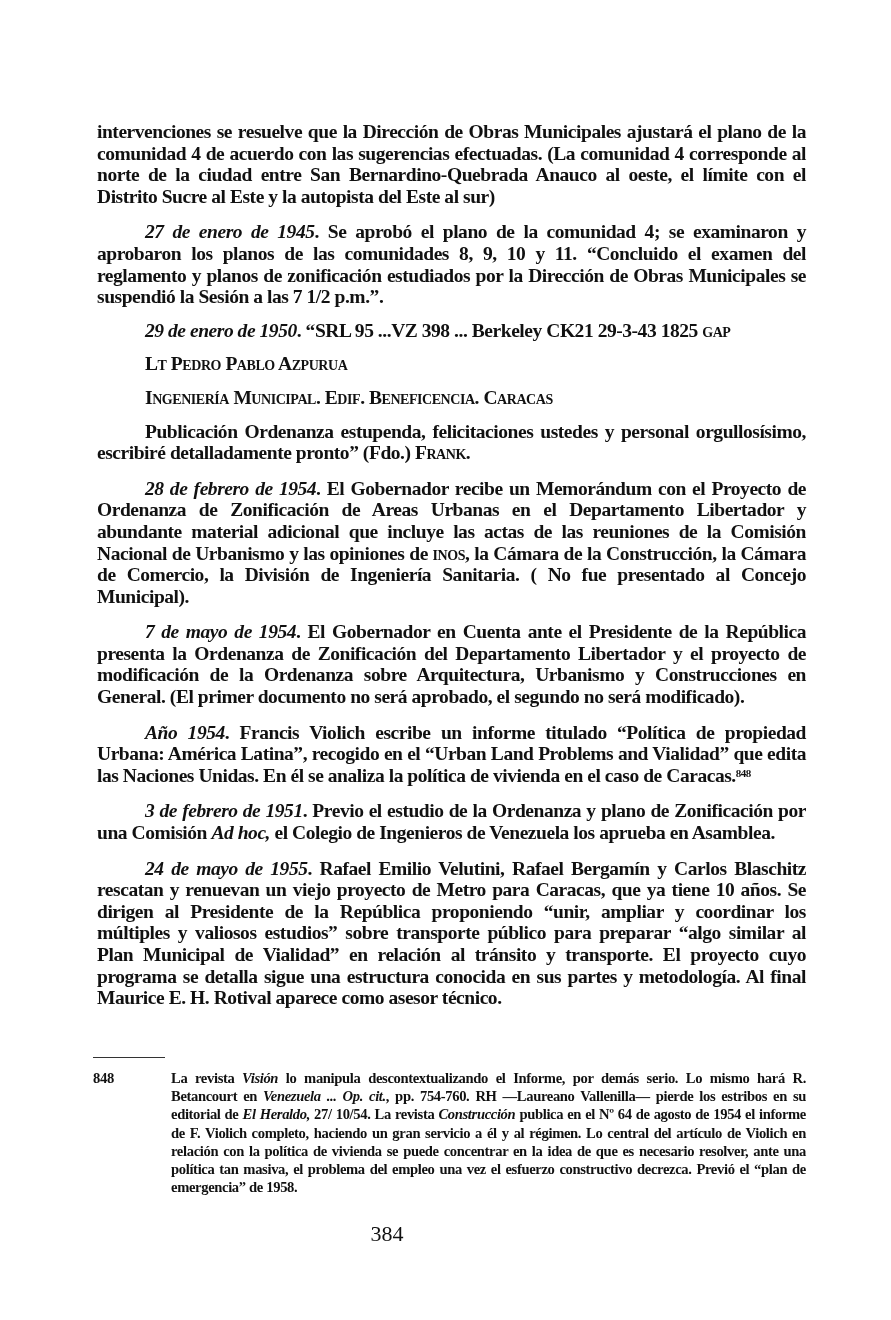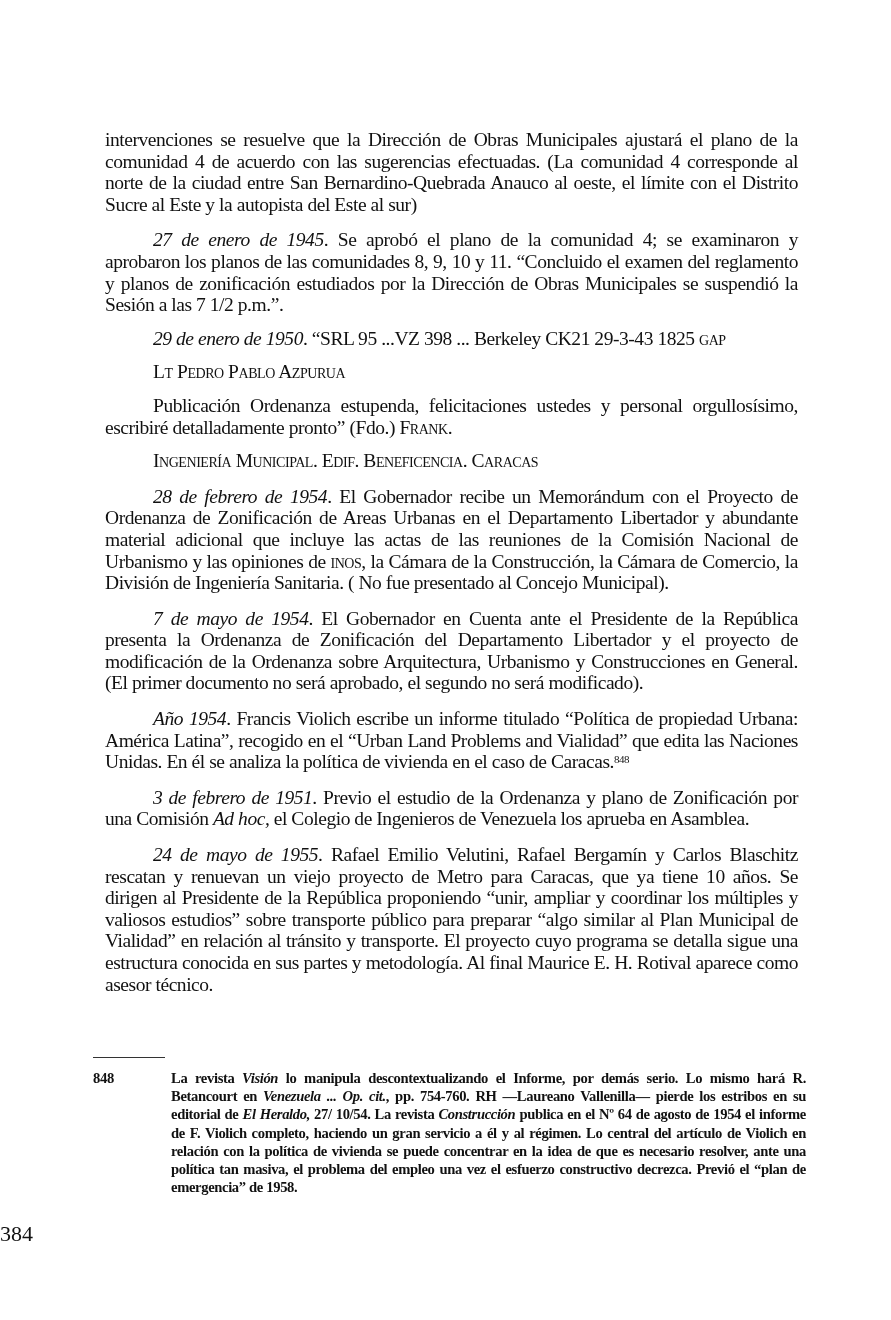--- a/index.html
+++ b/index.html
@@ -1,51 +1,51 @@
 <!DOCTYPE html>
 <html><head>
 <meta charset="utf-8">
 <style>
   html, body { margin:0; padding:0; background:#ffffff; }
   body { width:891px; height:1320px; position:relative; overflow:hidden; color:#111; }
   .page { position:absolute; left:97px; top:121px; width:709px;
     font-family:"Liberation Serif", serif; font-size:19.5px; line-height:21.6px;
     letter-spacing:-0.45px; }
-  .p { margin:8px; text-align:justify; }
+  .p { margin:0; text-align:justify;font-weight:bold; }
   .p.indent { text-indent:48px; }
   .gap { margin-top:14px; }
   .gap-sm { margin-top:12px; }
   .sc { font-variant:small-caps; }
   .it { font-style:italic; }
   sup.fn { font-size:11px; vertical-align:5px; line-height:0; }
   .rule { position:absolute; left:93px; top:1057px; width:72px; border-top:1px solid #333; }
   .footnote { position:absolute; left:93px; top:1069px; width:713px;
     font-family:"Liberation Serif", serif; font-size:14.6px; line-height:18.2px;
     font-weight:bold; letter-spacing:-0.35px; }
   .fn-num { position:absolute; left:0; top:0; width:40px; }
   .fn-text { margin-left:78px; text-align:justify; }
   .fn-text .it { font-style:italic; }
-  .page-number { position:absolute; left:0; width:710px; top:1221px; text-align:left;
-    font-family:"Liberation Serif", serif; font-size:22px; }
+  .page-number { position:absolute; left:0; width:710px; top:1221px; text-align:center;
+    font-family:"Liberation Serif", serif; font-size:22px;padding-left:32px; }
 </style>
 </head>
 <body>
 
 <div class="page">
   <p class="p"><span>intervenciones se resuelve que la Dirección de Obras Municipales ajustará el plano de la comunidad 4 de acuerdo con las sugerencias efectuadas. (La comunidad 4 corresponde al norte de la ciudad entre San Bernardino-Quebrada Anauco al oeste, el límite con el Distrito Sucre al Este y la autopista del Este al sur)</span></p>
 
   <p class="p indent gap"><span class="it">27 de enero de 1945</span><span>. Se aprobó el plano de la comunidad 4; se examinaron y aprobaron los planos de las comunidades 8, 9, 10 y 11. “Concluido el examen del reglamento y planos de zonificación estudiados por la Dirección de Obras Municipales se suspendió la Sesión a las 7 1/2 p.m.”.</span></p>
 
   <p class="p indent gap-sm"><span class="it">29 de enero de 1950</span><span>. “SRL 95 ...VZ 398 ... Berkeley CK21 29-3-43 1825 </span><span class="sc">gap</span></p>
 
   <p class="p indent gap-sm"><span class="sc">Lt Pedro Pablo Azpurua</span></p>
 
+  <p class="p indent gap-sm"><span class="sc">Ingeniería Municipal. Edif. Beneficencia. Caracas</span></p>
+
   <p class="p indent gap-sm"><span>Publicación Ordenanza estupenda, felicitaciones ustedes y personal orgullosísimo, escribiré detalladamente pronto” (Fdo.) </span><span class="sc">Frank.</span></p>
-
-  <p class="p indent gap-sm"><span class="sc">Ingeniería Municipal. Edif. Beneficencia. Caracas</span></p>
 
   <p class="p indent gap"><span class="it">28 de febrero de 1954</span><span>. El Gobernador recibe un Memorándum con el Proyecto de Ordenanza de Zonificación de Areas Urbanas en el Departamento Libertador y abundante material adicional que incluye las actas de las reuniones de la Comisión Nacional de Urbanismo y las opiniones de </span><span class="sc">inos</span><span>, la Cámara de la Construcción, la Cámara de Comercio, la División de Ingeniería Sanitaria. ( No fue presentado al Concejo Municipal).</span></p>
 
   <p class="p indent gap"><span class="it">7 de mayo de 1954</span><span>. El Gobernador en Cuenta ante el Presidente de la República presenta la Ordenanza de Zonificación del Departamento Libertador y el proyecto de modificación de la Ordenanza sobre Arquitectura, Urbanismo y Construcciones en General. (El primer documento no será aprobado, el segundo no será modificado).</span></p>
 
   <p class="p indent gap"><span class="it">Año 1954</span><span>. Francis Violich escribe un informe titulado “Política de propiedad Urbana: América Latina”, recogido en el “Urban Land Problems and Vialidad” que edita las Naciones Unidas. En él se analiza la política de vivienda en el caso de Caracas.</span><sup class="fn">848</sup></p>
 
   <p class="p indent gap"><span class="it">3 de febrero de 1951</span><span>. Previo el estudio de la Ordenanza y plano de Zonificación por una Comisión </span><span class="it">Ad hoc,</span><span> el Colegio de Ingenieros de Venezuela los aprueba en Asamblea.</span></p>
 
   <p class="p indent gap"><span class="it">24 de mayo de 1955</span><span>. Rafael Emilio Velutini, Rafael Bergamín y Carlos Blaschitz rescatan y renuevan un viejo proyecto de Metro para Caracas, que ya tiene 10 años. Se dirigen al Presidente de la República proponiendo “unir, ampliar y coordinar los múltiples y valiosos estudios” sobre transporte público para preparar “algo similar al Plan Municipal de Vialidad” en relación al tránsito y transporte. El proyecto cuyo programa se detalla sigue una estructura conocida en sus partes y metodología. Al final Maurice E. H. Rotival aparece como asesor técnico.</span></p>

